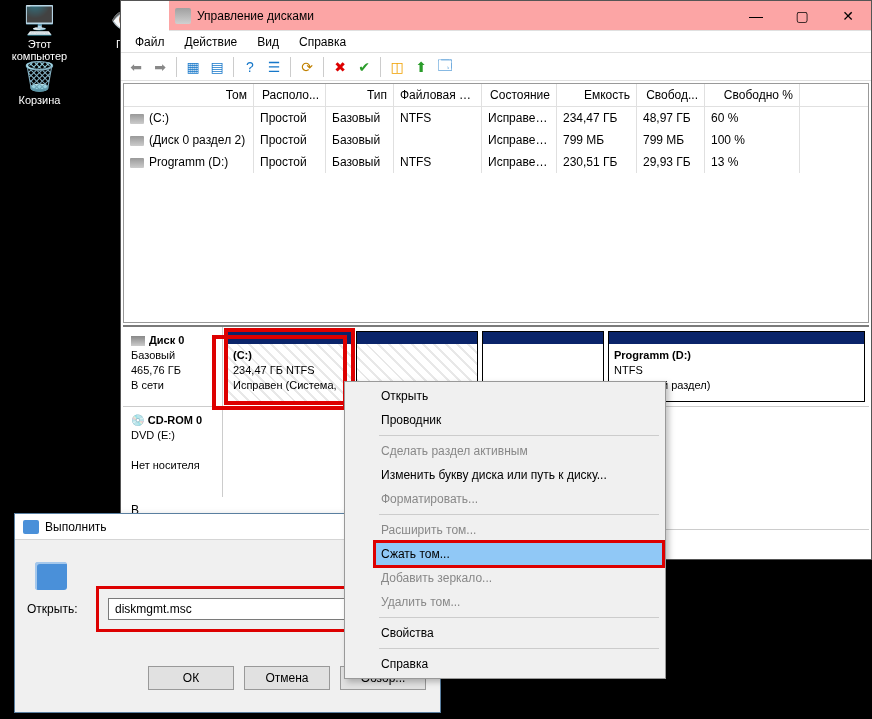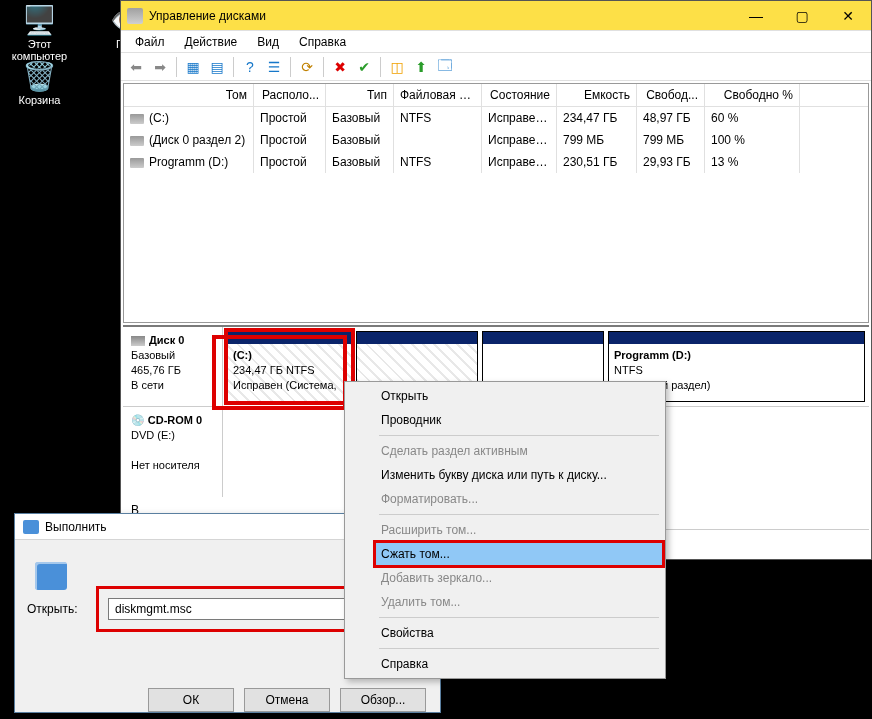--- a/index.html
+++ b/index.html
@@ -42,25 +42,26 @@
     top: 0;
     width: 752px;
     height: 560px;
     background: #fff;
     border: 1px solid #555;
     display: flex;
     flex-direction: column;
   }
   .titlebar {
     height: 30px;
-    background: #fde047;
+    background: #fca5a5;
     display: flex;
     align-items: center;
     padding: 0 0 0 6px;
     border-bottom: 1px solid #e0e0e0;
+    margin-left: 48px;
   }
   .titlebar .title-icon {
     width: 16px;
     height: 16px;
     margin-right: 6px;
     background: linear-gradient(#a0a0a0,#d0d0d0);
     border-radius: 2px;
   }
   .titlebar .title-text {
     flex: 1;
@@ -342,21 +343,21 @@
     width: 100%;
     height: 22px;
     border: 1px solid #7a7a7a;
     padding: 2px 6px;
     font-size: 12px;
     background: #fff;
   }
   .run-buttons {
     height: 46px;
     display: flex;
-    align-items: flex-end;
+    align-items: flex-start;
     justify-content: flex-end;
     gap: 10px;
     padding: 0 14px;
   }
   .run-buttons button {
     width: 86px;
     height: 24px;
     border: 1px solid #999;
     background: #e1e1e1;
     font-size: 12px;

